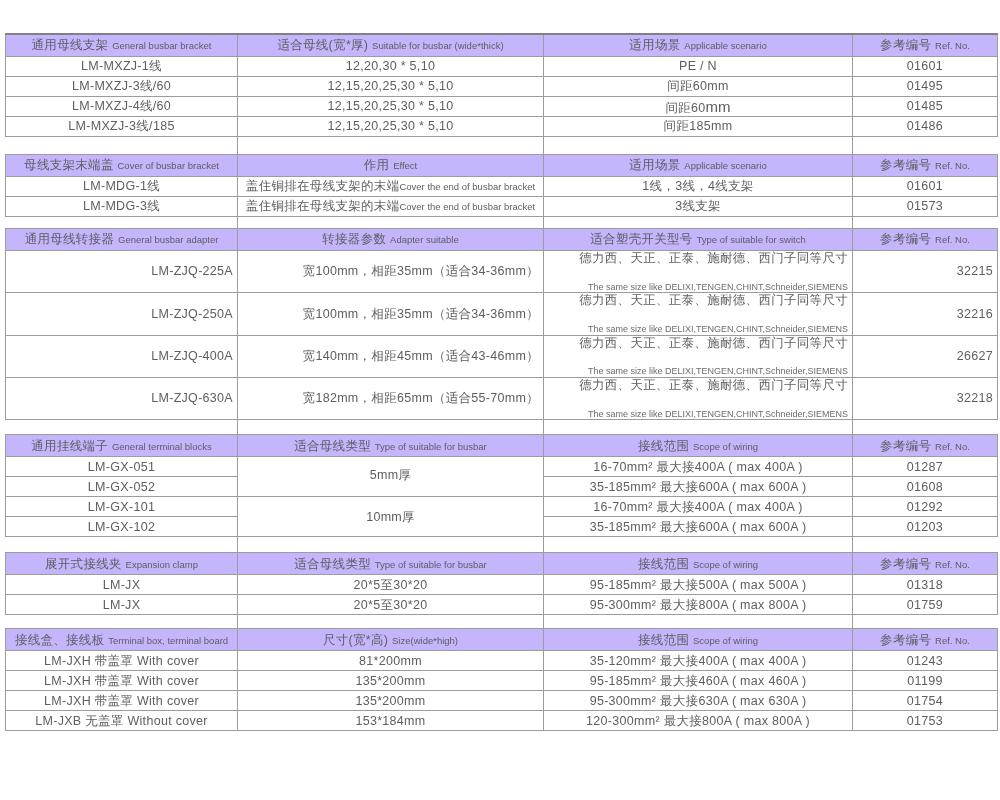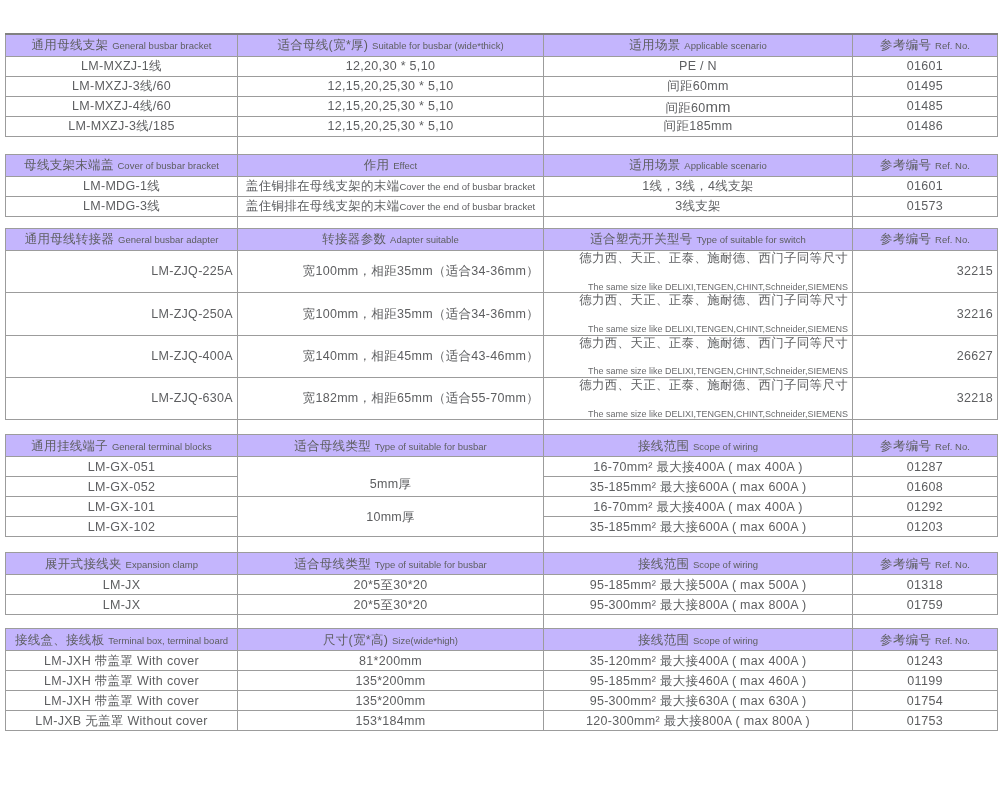--- a/index.html
+++ b/index.html
@@ -9,21 +9,21 @@
   table.catalog { border-collapse:collapse; table-layout:fixed; width:992px;
                   color:#5d5e60; font-size:12.5px; letter-spacing:0.3px; }
   td { border:1px solid #9c9c9c; text-align:center; vertical-align:middle;
        padding:0 4px; height:19px; line-height:1.18; overflow:hidden; }
   tr.head td { background:#c4b5fd; height:21px; }
   tr.first-head td { border-top:2px solid #818181; }
   tr.tall td { height:37px;text-align:right; }
   .en   { font-size:9.5px; letter-spacing:0; }
   .small{ font-size:15px; letter-spacing:0;margin-top:33px; }
   .line2{ display:block; font-size:9px; letter-spacing:0; color:#6b6c6e; margin-top:16px; }
-  td.vtop { vertical-align:top; padding-top:20px; }
+  td.vtop { vertical-align:top; padding-top:11px; }
   tr.gap td { border:none; background:#ffffff; }
   tr.gap td + td { border-left:1px solid #9c9c9c; }
   tr.gap1 td { height:17px; }
   tr.gap2 td { height:11px; }
   tr.gap3 td { height:14px; }
   tr.gap4 td { height:15px; }
   tr.gap5 td { height:13px; }
 </style>
 </head>
 <body>

